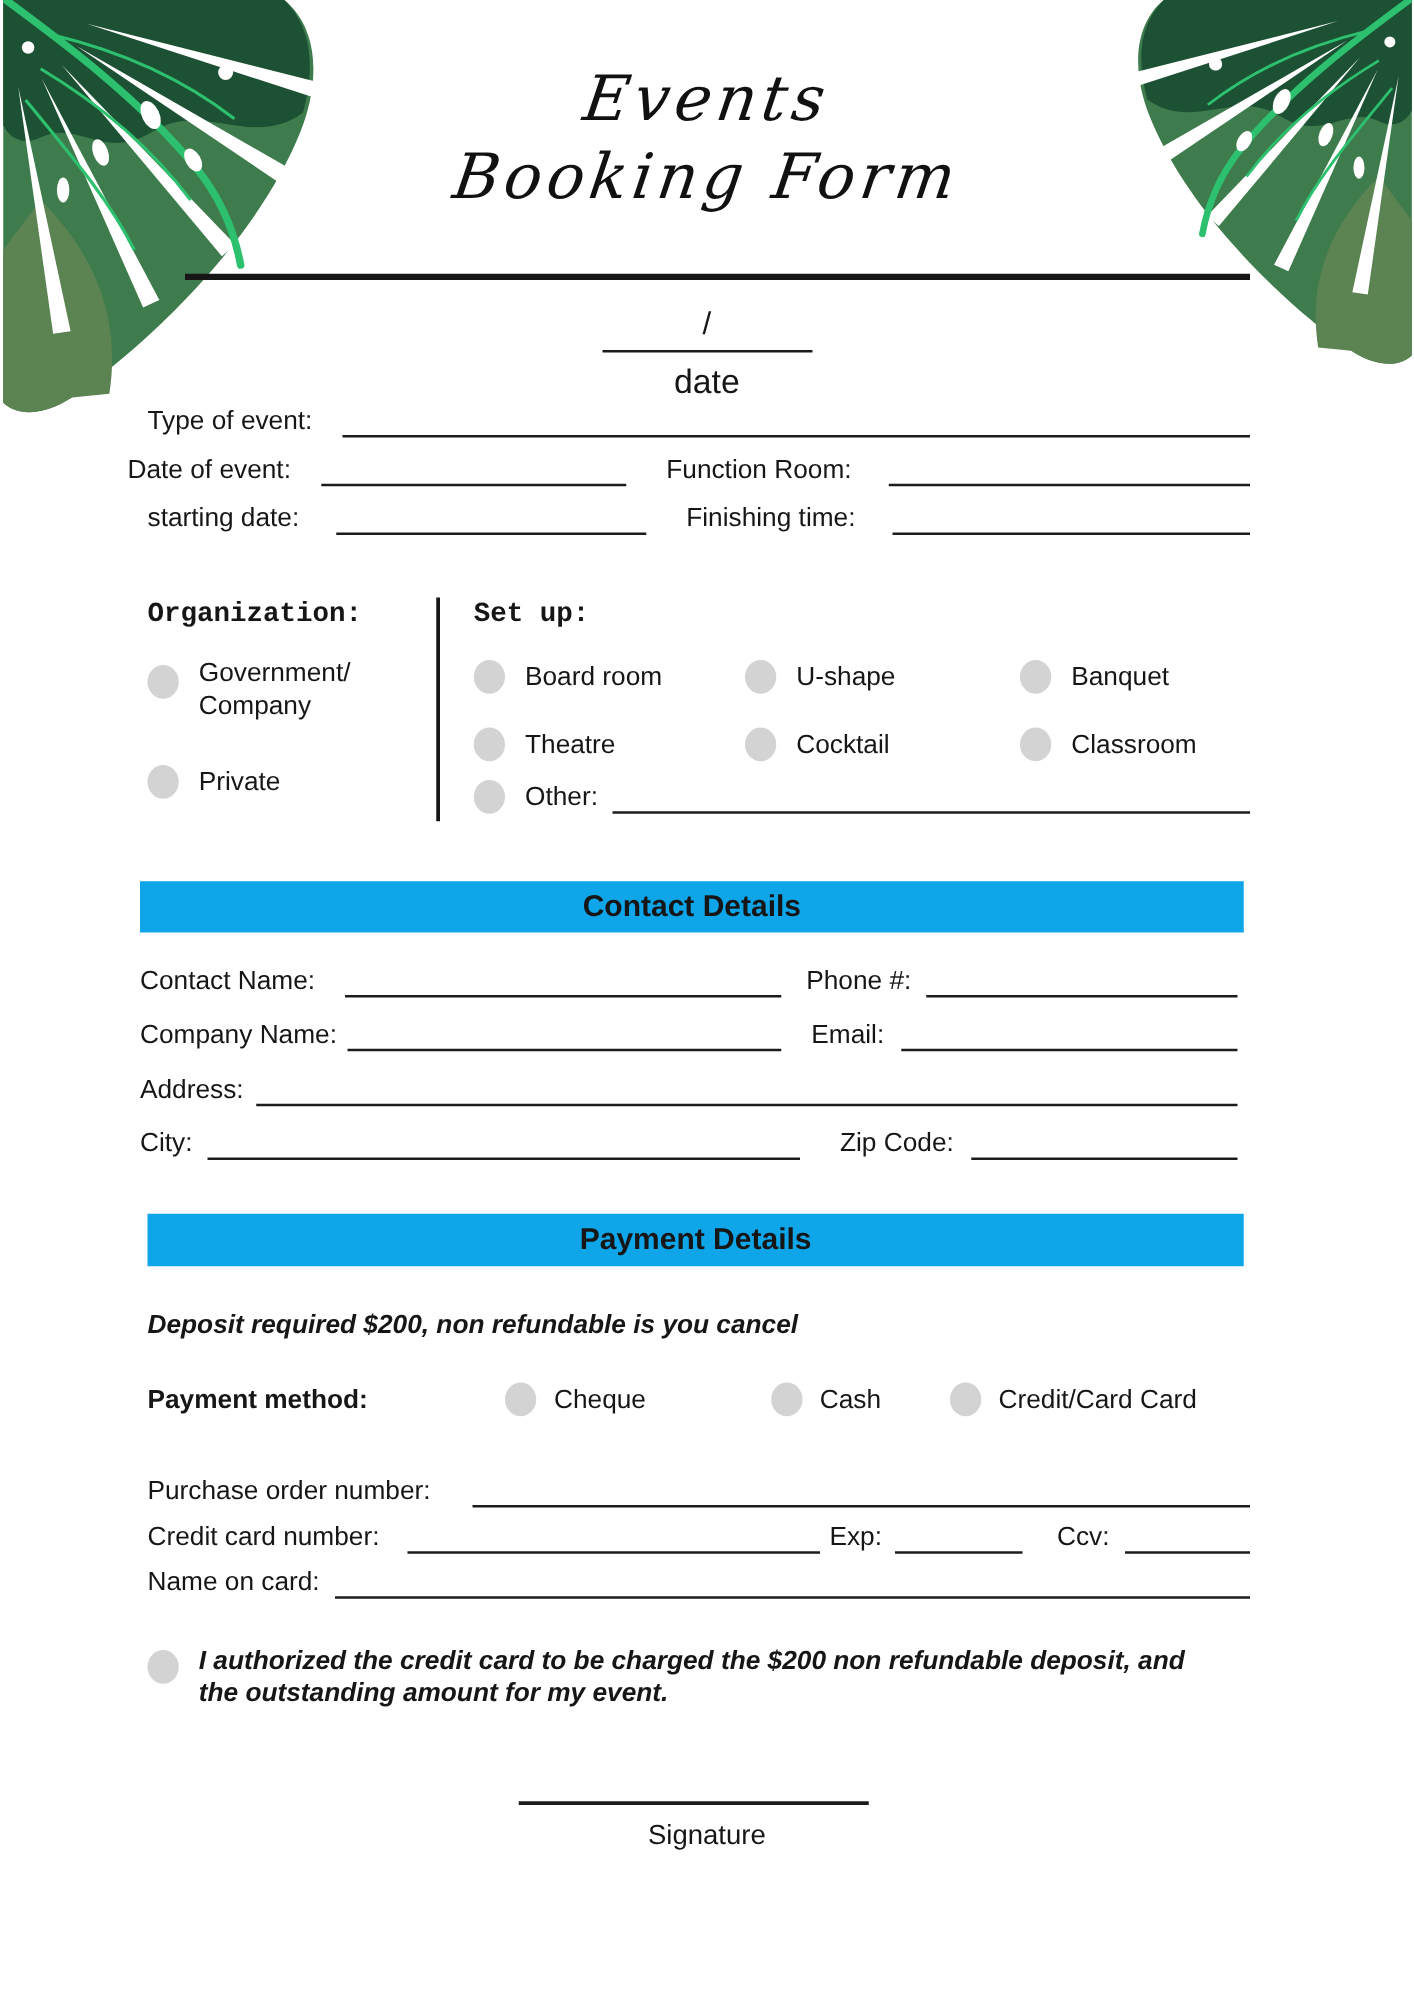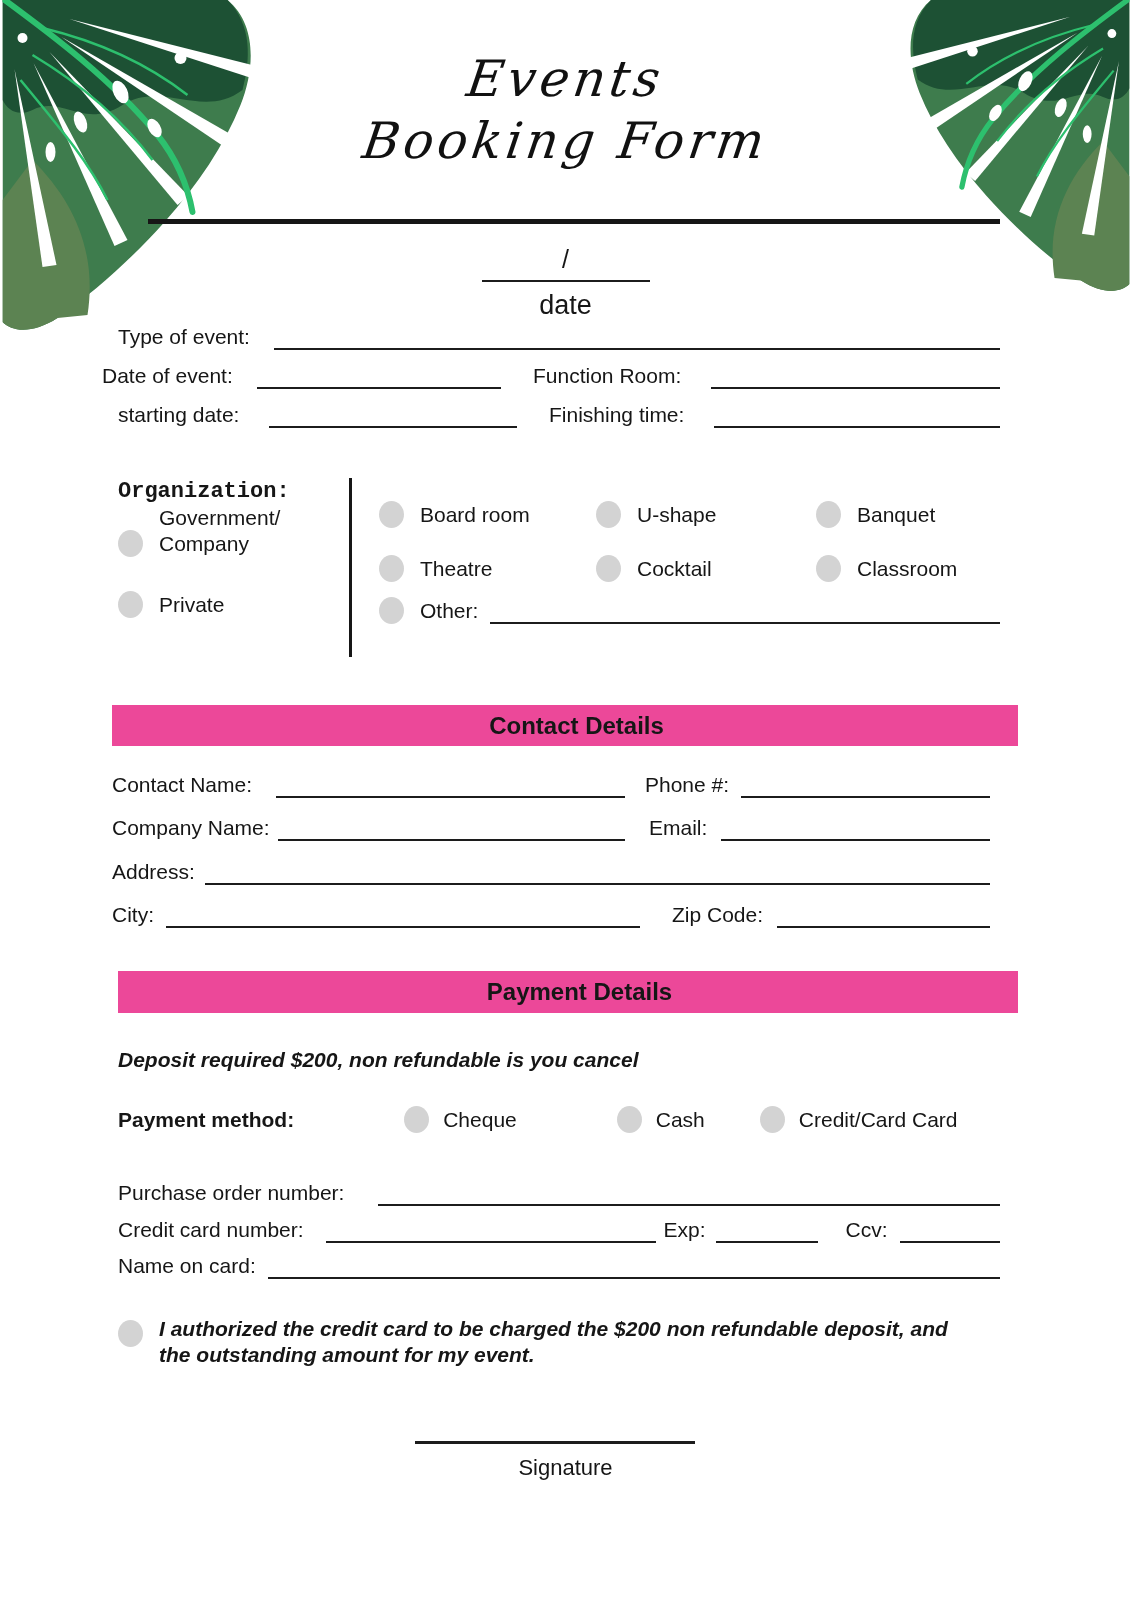--- a/index.html
+++ b/index.html
@@ -3,21 +3,21 @@
 <meta charset="utf-8">
 <style>
   html,body{margin:0;padding:0;background:#fff;}
   .page{position:relative;width:1131px;height:1600px;background:#ffffff;
         font-family:"Liberation Sans",sans-serif;color:#161616;overflow:hidden;}
   .abs{position:absolute;}
   .row{display:flex;align-items:flex-end;}
   .lbl{font-size:21px;line-height:27px;white-space:nowrap;}
   .fline{border-bottom:2px solid #1c1c1c;height:26px;}
   .flex1{flex:1;}
-  .bar{background:#ec4899;text-align:center;font-weight:bold;font-size:24px;height:41px;line-height:41px;padding-left:23px;}
+  .bar{background:#0ea5e9;text-align:center;font-weight:bold;font-size:24px;height:41px;line-height:41px;}
   .radio{width:25px;height:27px;border-radius:50%;background:#d3d3d3;flex:none;}
   .opt{display:flex;align-items:center;font-size:21px;line-height:26px;}
   .opt .radio{margin-right:16px;}
   .b{font-weight:bold;}
   .heading3{font-size:22px;font-weight:bold;line-height:27px;font-family:Liberation Mono, monospace;}
   .title{width:100%;text-align:center;font-family:"DejaVu Serif",serif;font-style:italic;
          font-size:50px;line-height:62px;letter-spacing:4px;transform:skewX(-8deg);color:#111;}
   .prelines{white-space:pre-line;}
   .bi{font-weight:bold;font-style:italic;}
   .setgrid{display:grid;grid-template-columns:217px 220px 1fr;row-gap:27px;margin-top:23px;}
@@ -93,31 +93,32 @@
       <span class="lbl">starting date:</span>
       <span class="fline flex1" style="margin-left:30px"></span>
     </div>
     <span class="lbl" style="margin-left:32px">Finishing time:</span>
     <span class="fline flex1" style="margin-left:30px"></span>
   </div>
 
   <div class="abs" style="top:478px;left:118px;right:131px;display:flex">
     <div style="width:231px;min-height:179px;border-right:3px solid #161616">
       <div class="heading3">Organization:</div>
-      <div class="opt" style="align-items:flex-end">
+      <div class="opt" style="margin-top:21px;align-items:flex-start">
         <span class="radio" style="margin-top:6px"></span>
         <span class="prelines">Government/
 Company</span>
       </div>
       <div class="opt" style="margin-top:34px">
         <span class="radio"></span>
         <span>Private</span>
       </div>
     </div>
     <div style="flex:1;padding-left:27px">
+      <div class="heading3">Set up:</div>
       <div class="setgrid">
         <div class="opt">
           <span class="radio"></span>
           <span>Board room</span>
         </div>
         <div class="opt">
           <span class="radio"></span>
           <span>U-shape</span>
         </div>
         <div class="opt">

